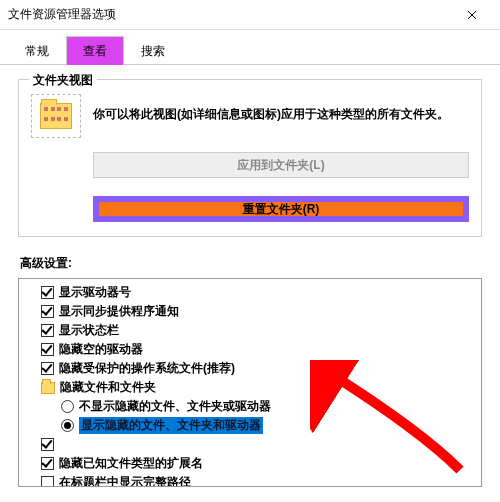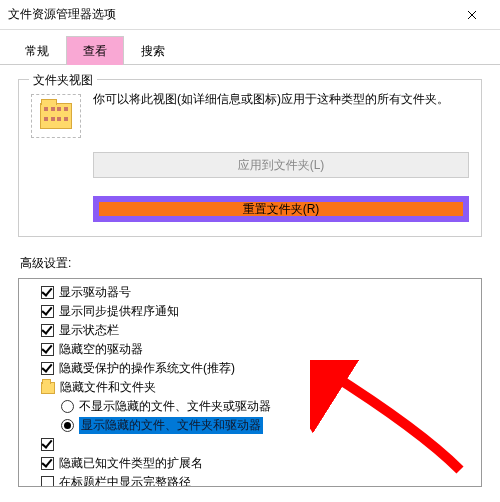--- a/index.html
+++ b/index.html
@@ -2,31 +2,31 @@
 <html><head>
 <meta charset="utf-8">
 <style>
 * { box-sizing: border-box; margin: 0; padding: 0; font-family: "Microsoft YaHei", "Segoe UI", sans-serif; font-size: 12px; }
 body { background: #fff; width: 500px; height: 502px; overflow: hidden; }
 .titlebar { height: 30px; display: flex; align-items: center; padding: 0 8px; border-bottom: 1px solid #ddd; }
 .title { flex: 1; font-size: 12px; }
 .close-btn { width: 40px; height: 28px; display: flex; align-items: center; justify-content: center; cursor: pointer; }
 .tabs { display: flex; padding: 6px 8px 0 8px; border-bottom: 1px solid #ccc; }
 .tab { padding: 6px 16px 5px; cursor: pointer; border: 1px solid transparent; border-bottom: none; margin-bottom: -1px; }
-.tab.active { border-color: #ccc; background: #f9a8d4; }
-.content { padding: 14px 18px; }
+.tab.active { border-color: #ccc; background: #d946ef; }
+.content { padding: 14px 18px; font-weight: bold; }
 .groupbox { border: 1px solid #ccc; padding: 10px 12px 14px; position: relative; margin-bottom: 18px; }
 .groupbox-title { position: absolute; top: -8px; left: 10px; background: #fff; padding: 0 4px; }
 .group-inner { display: flex; gap: 12px; align-items: flex-start; }
 .folder-icon { width: 50px; height: 44px; border: 1px dashed #bbb; display: flex; align-items: center; justify-content: center; flex-shrink: 0; margin-top: 4px; }
 .folder-glyph { width: 32px; height: 26px; background: #ffd96a; border: 1px solid #d9a93b; position: relative; }
 .folder-glyph::before { content: ""; position: absolute; top: -5px; left: 0; width: 14px; height: 5px; background: #ffd96a; border: 1px solid #d9a93b; border-bottom: none; }
 .dots { position: absolute; inset: 3px; display: grid; grid-template-columns: repeat(4,1fr); gap: 2px; }
 .dots span { background: #c76; width: 4px; height: 4px; }
-.group-text { line-height: 1.5; flex: 1; }
+.group-text { line-height: 1.5; flex: 1; margin-top: 15px; }
 .group-buttons { display: flex; gap: 18px; margin-top: 14px; margin-left: 62px; flex-direction: column; }
 .btn { min-width: 130px; height: 26px; border: 1px solid #999; background: #eee; display: flex; align-items: center; justify-content: center; cursor: pointer; }
 .btn.default { border: 6px solid #8b5cf6; background: #f97316; }
 .btn.disabled { color: #888; border-color: #ccc; }
 .adv-label { margin: 8px 0 6px 2px; }
 .tree { border: 1px solid #999; height: 209px; overflow: auto; padding: 4px 2px; background: #fff; }
 .item { display: flex; align-items: center; height: 19px; padding-left: 6px; white-space: nowrap; }
 .item.level1 { margin-left: 14px; }
 .item.level2 { margin-left: 34px; }
 .chk { width: 13px; height: 13px; border: 1px solid #333; margin-right: 5px; display: inline-flex; align-items: center; justify-content: center; position: relative; flex-shrink: 0; }

